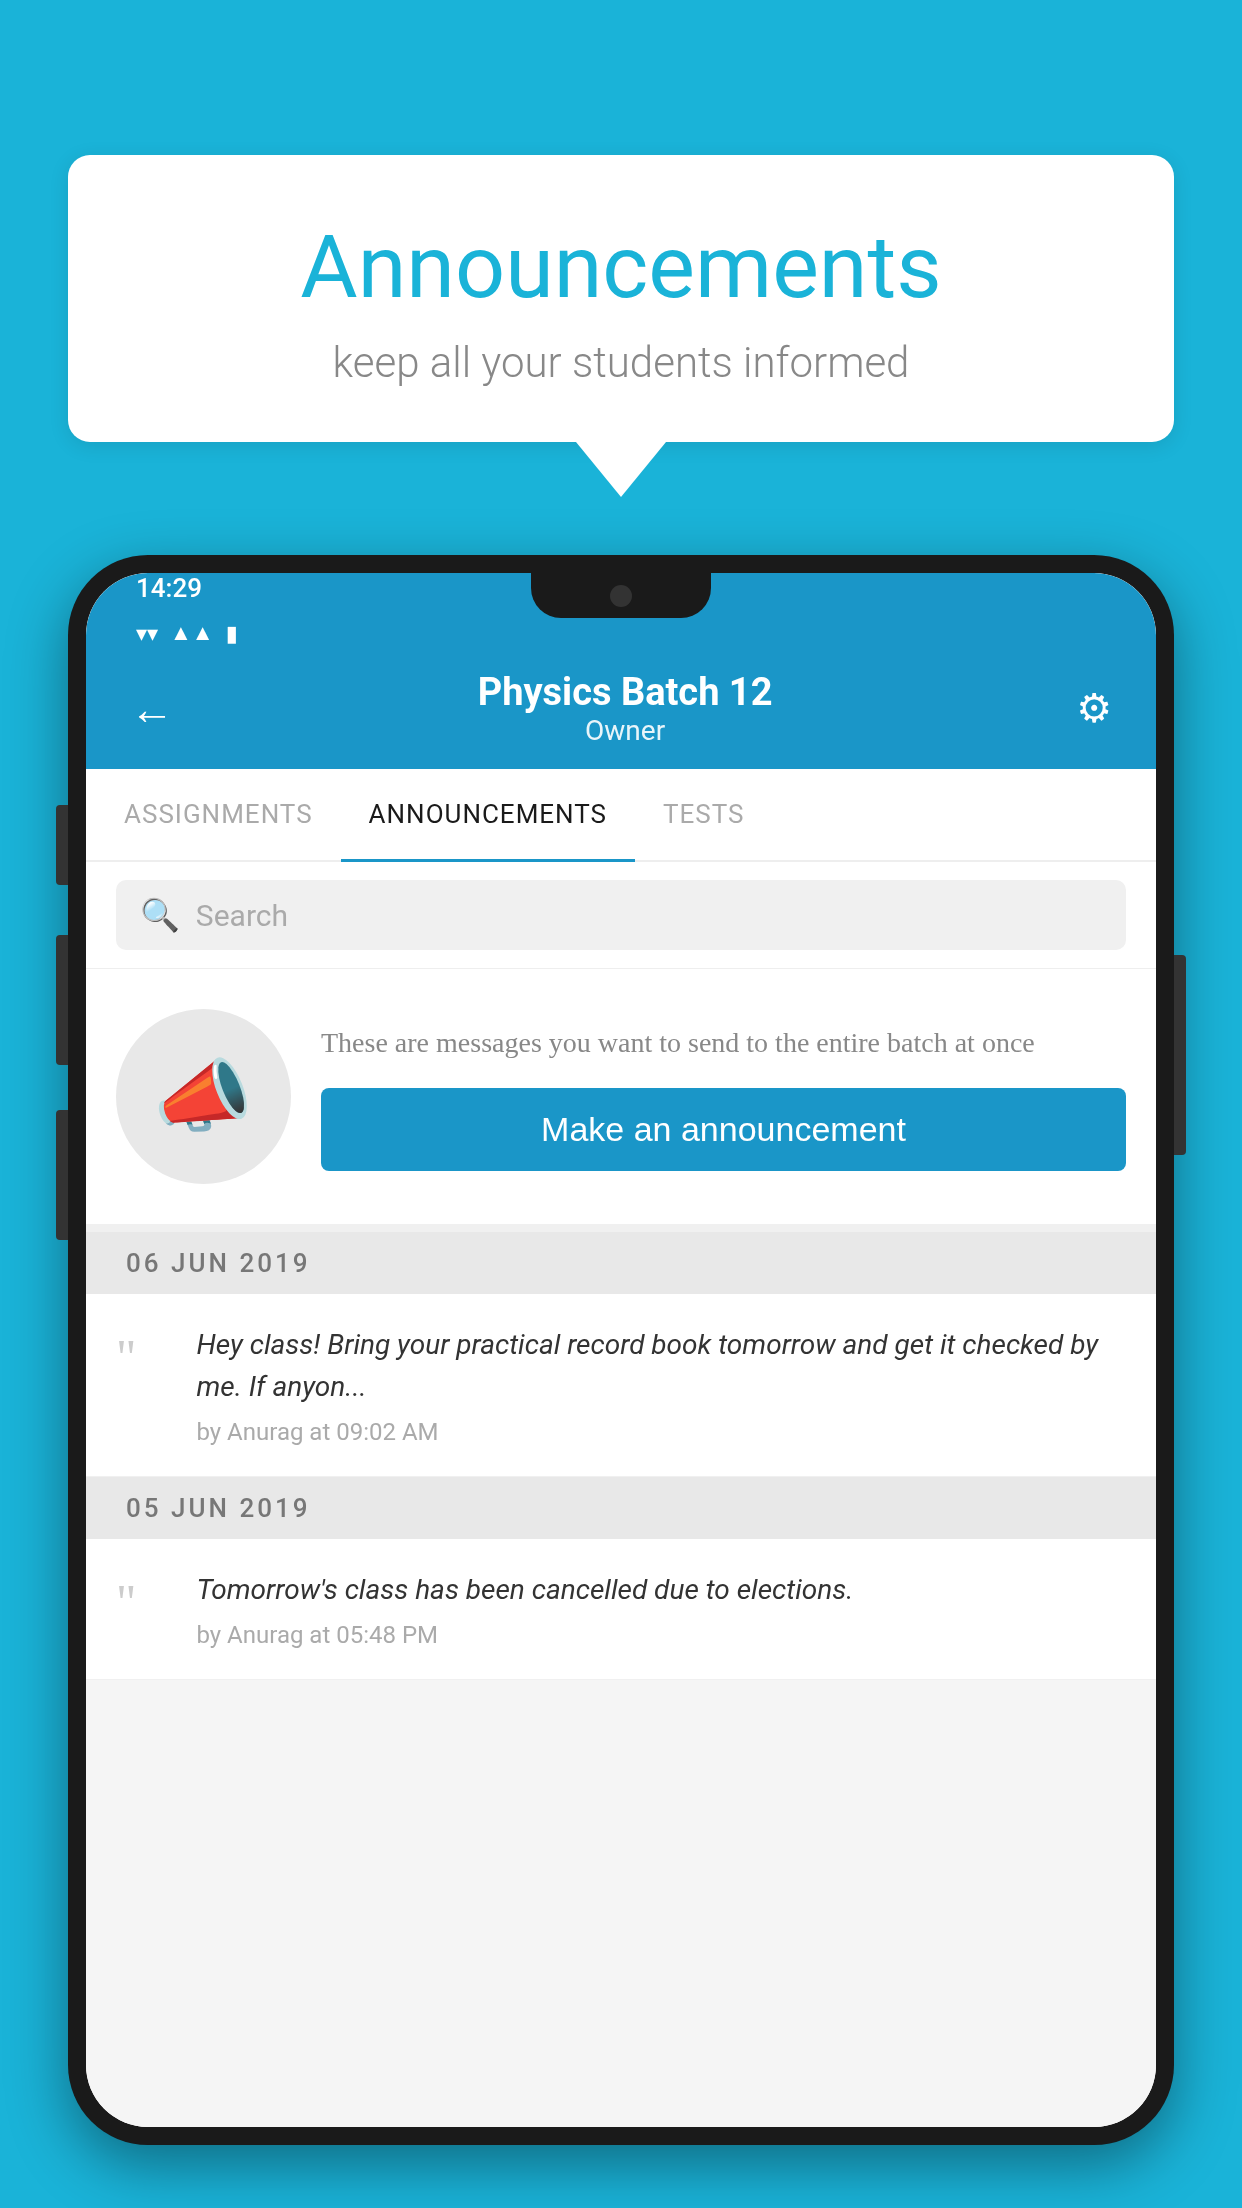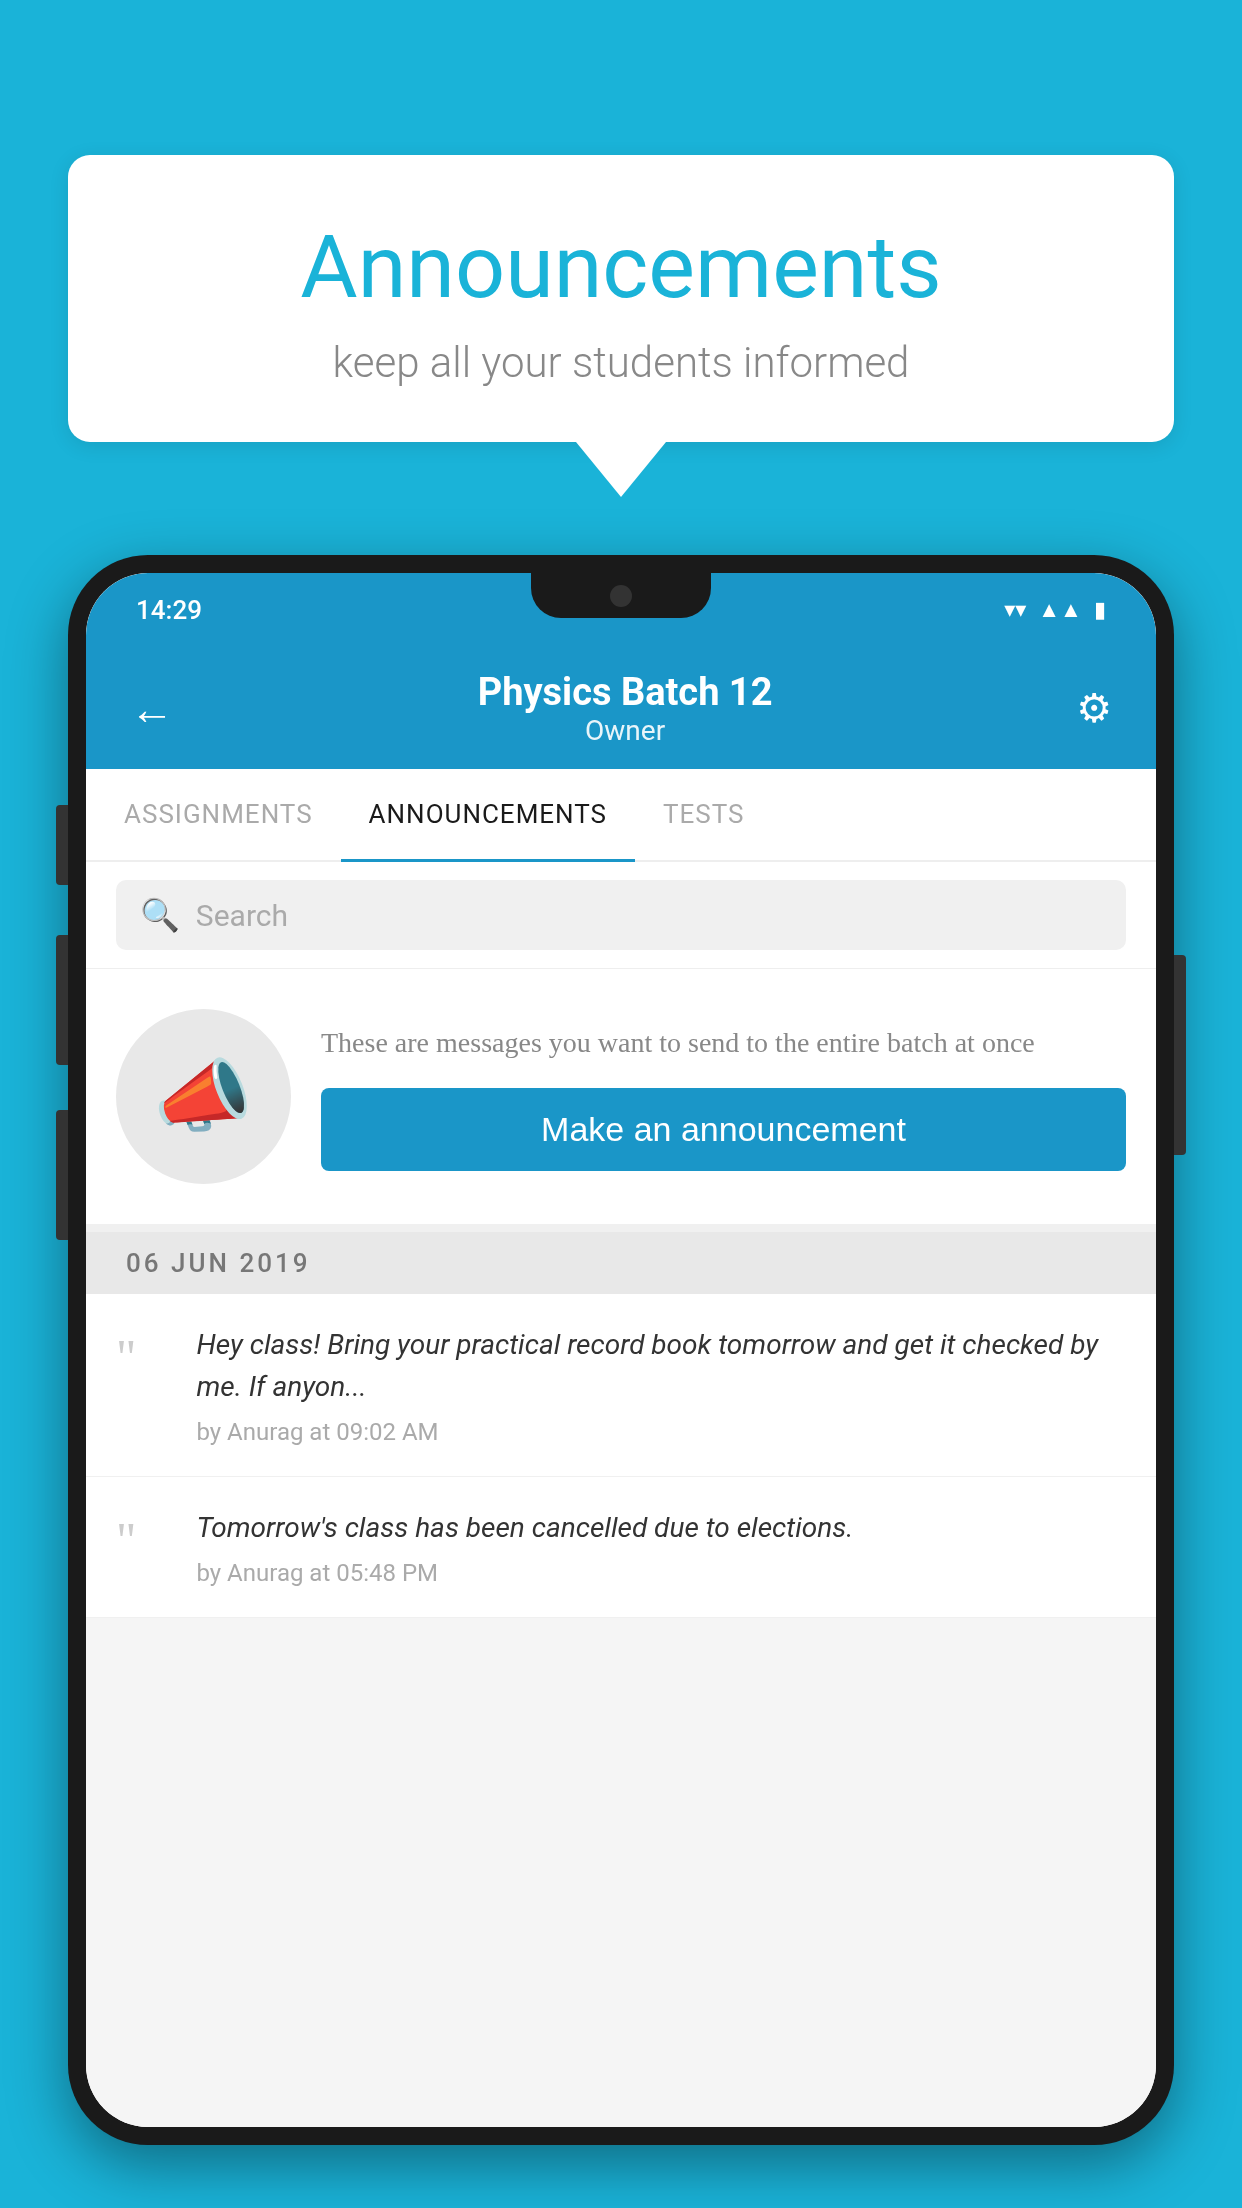--- a/index.html
+++ b/index.html
@@ -73,24 +73,24 @@
       padding: 18px;
       box-shadow: 0 20px 60px rgba(0,0,0,0.4);
     }
 
     
     .phone-status-bar {
       background: #1a96c8;
       border-radius: 62px 62px 0 0;
       height: 75px;
       display: flex;
-      align-items: center;
       justify-content: space-between;
       padding: 0 50px;
       position: relative;
+      flex-direction: column;
     }
 
     .phone-notch {
       position: absolute;
       top: 0;
       left: 50%;
       transform: translateX(-50%);
       width: 180px;
       height: 45px;
       background: #1a1a1a;
@@ -444,20 +444,23 @@
         </div>
 
         <div class="announcement-item">
           <div class="quote-icon">"</div>
           <div class="announcement-text">
             <div class="announcement-message">Hey class! Bring your practical record book tomorrow and get it checked by me. If anyon...</div>
             <div class="announcement-meta">by Anurag at 09:02 AM</div>
           </div>
         </div>
 
+        <div class="date-divider">
+          <span class="date-text">05  JUN  2019</span>
+        </div>
 
         <div class="announcement-item">
           <div class="quote-icon">"</div>
           <div class="announcement-text">
             <div class="announcement-message">Tomorrow's class has been cancelled due to elections.</div>
             <div class="announcement-meta">by Anurag at 05:48 PM</div>
           </div>
         </div>
 
       </div>

